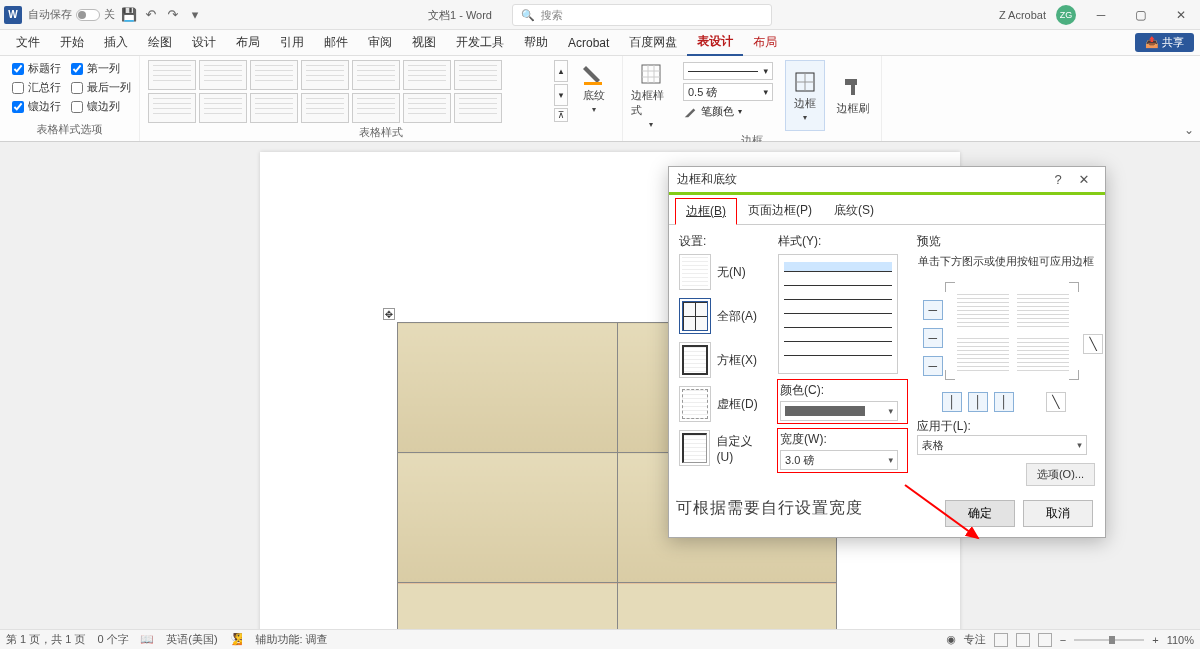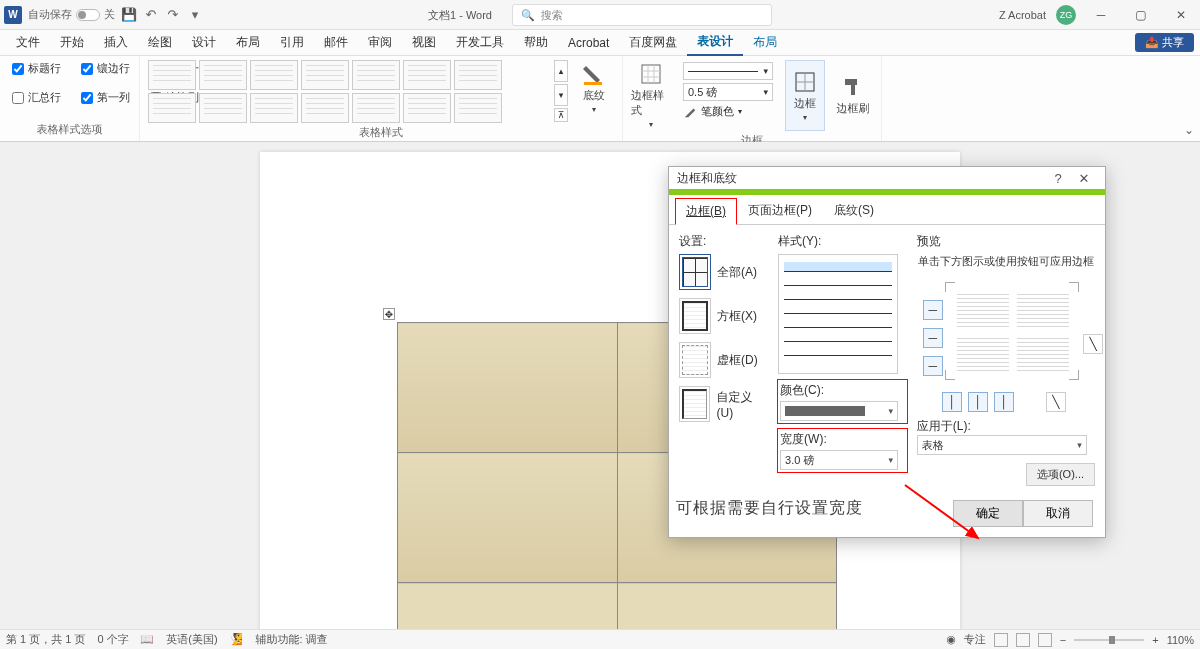--- a/index.html
+++ b/index.html
@@ -17,28 +17,28 @@
 .doc-title { font-size: 11px; color: #555; }
 .search-box { width: 260px; height: 22px; border: 1px solid #ddd; border-radius: 3px; display: flex; align-items: center; padding: 0 8px; background: #fff; color: #888; font-size: 11px; gap: 6px; }
 .title-right { margin-left: auto; display: flex; align-items: center; gap: 10px; }
 .user-badge { width: 20px; height: 20px; border-radius: 50%; background: #4caf80; color: #fff; display: flex; align-items: center; justify-content: center; font-size: 9px; }
 .win-btn { width: 30px; height: 24px; display: flex; align-items: center; justify-content: center; color: #555; cursor: pointer; }
 
 
 .ribbon-tabs { display: flex; align-items: center; height: 26px; border-bottom: 1px solid #e0e0e0; padding: 0 6px; background: #fbfbfb; }
 .ribbon-tabs .tab { padding: 0 10px; height: 26px; display: flex; align-items: center; font-size: 12px; color: #333; cursor: pointer; }
 .ribbon-tabs .tab.active { color: #2b579a; border-bottom: 2px solid #2b579a; font-weight: bold; }
-.ribbon-tabs .tab.context { color: #0369a1; }
+.ribbon-tabs .tab.context { color: #b91c1c; }
 .share-btn { margin-left: auto; background: #2b579a; color: #fff; padding: 2px 10px; border-radius: 3px; font-size: 11px; cursor: pointer; display:flex;align-items:center;gap:3px;}
 
 
 .ribbon-body { display: flex; height: 86px; border-bottom: 1px solid #d0d0d0; background: #fdfdfd; box-shadow: 0 2px 2px rgba(0,0,0,.05); }
 .ribbon-group { display: flex; flex-direction: column; padding: 4px 8px; border-right: 1px solid #eee; }
 .ribbon-group .label { text-align: center; font-size: 11px; color: #666; margin-top: auto; padding-top: 2px; }
-.checks { display: flex; flex-direction: column; gap: 12px; flex-wrap: wrap; height: 58px; }
+.checks { display: flex; flex-direction: column; gap: 2px; flex-wrap: wrap; height: 58px; }
 .checks label { display: flex; align-items: center; gap: 4px; font-size: 11px; padding: 1px 4px; white-space: nowrap; }
 .checks input { width: 12px; height: 12px; }
 .styles-gallery { display: flex; gap: 3px; flex-wrap: wrap; width: 400px; }
 .style-thumb { width: 48px; height: 30px; border: 1px solid #ccc; background: #f9f9f9; position: relative; }
 .style-thumb::before { content:""; position:absolute; inset:4px; background: repeating-linear-gradient(#ddd 0 1px, transparent 1px 5px); }
 .big-btn { display: flex; flex-direction: column; align-items: center; justify-content: center; width: 40px; gap: 2px; font-size: 11px; color: #444; cursor: pointer; padding: 2px 0;}
 .big-btn svg { width: 24px; height: 24px; }
 .border-control { display:flex; flex-direction:column; gap:3px; padding: 2px 4px; font-size:11px;}
 .border-control select, .line-combo { width:90px; height:18px; border:1px solid #ccc; font-size:11px; background:#fff; display:flex;align-items:center;padding:0 4px;}
 .pen-color-row { display:flex; align-items:center; gap:4px;}
@@ -49,21 +49,21 @@
 .doc-area { position: absolute; top: 142px; left: 0; right: 0; bottom: 20px; background: #f0f0f0; overflow: hidden; }
 .page { position: absolute; left: 260px; top: 10px; width: 700px; background: #fff; box-shadow: 0 0 4px rgba(0,0,0,.15); min-height: 800px; }
 .table-wrap { position: absolute; left: 397px; top: 180px; width: 440px; }
 .table-handle { position:absolute; width:12px; height:12px; border:1px solid #999; background:#fff; top:-14px; left:-14px; display:flex;align-items:center;justify-content:center;font-size:10px;}
 .sample-table { width: 100%; border-collapse: collapse; background: #ded3b0;}
 .sample-table td { border: 1px solid #888; height: 130px; background: linear-gradient(#e5dbb9, #d9cca5); }
 .sample-table tr:last-child td { background: linear-gradient(#e5dbb9 0 60%, #e5a780 60% 100%) ; height:130px;}
 
 
 .dialog { position: absolute; left: 668px; top: 166px; width: 438px; background: #fff; border: 1px solid #aaa; box-shadow: 0 4px 18px rgba(0,0,0,.25); font-size: 12px; }
-.dialog-title { display: flex; align-items: center; height: 28px; padding: 0 8px; border-bottom: 6px solid #84cc16; }
+.dialog-title { display: flex; align-items: center; height: 28px; padding: 0 8px; border-bottom: 3px solid #84cc16; }
 .dialog-title .spacer { flex: 1; }
 .dialog-title .ctl { width: 26px; text-align: center; color: #555; cursor: pointer; font-size:13px;}
 .dialog-tabs { display: flex; gap: 0; border-bottom: 1px solid #ccc; padding: 0 6px; margin-top: 2px;}
 .dialog-tabs .dtab { padding: 4px 10px; border: 1px solid transparent; border-bottom: none; cursor: pointer; }
 .dialog-tabs .dtab:first-child { border-color: #f00; border-bottom: 1px solid #fff; position: relative; top: 1px;}
 .dlg-body { display: flex; padding: 8px 10px 6px; gap: 10px; }
 .col { display: flex; flex-direction: column; }
 .col-label { font-size: 12px; margin-bottom: 4px; }
 .setting-list { display: flex; flex-direction: column; gap: 8px; }
 .setting-item { display: flex; align-items: center; gap: 6px; cursor: pointer; }
@@ -93,21 +93,21 @@
 .side-btn { width:20px; height:20px; border:1px solid #88b0d8; display:flex;align-items:center;justify-content:center; cursor:pointer; background:#eef5fc; position:absolute;}
 .side-btn.l1{left:6px;top:26px;}
 .side-btn.l2{left:6px;top:54px;}
 .side-btn.l3{left:6px;top:82px;}
 .bottom-btns { position:absolute; left:6px; right:10px; bottom:2px; display:flex; gap:6px; justify-content:center;}
 .bottom-btns .side-btn{position:static;}
 .diag-btn{position:absolute; right:-8px; top:60px; width:20px;height:20px;border:1px solid #ccc;display:flex;align-items:center;justify-content:center;}
 .apply-row { margin-top: 4px;}
 .apply-row .combo{width:170px;align-items:center;}
 .options-btn { margin-top: 8px; align-self: flex-end; padding: 3px 10px; border: 1px solid #ccc; background: #f0f0f0; cursor: pointer; font-size:11px;}
-.dlg-buttons { display: flex; justify-content: flex-end; gap: 0; padding: 8px 12px 10px; }
+.dlg-buttons { display: flex; justify-content: flex-end; gap: 8px; padding: 8px 12px 10px; }
 .dlg-buttons button { padding: 4px 22px; border: 1px solid #bbb; background: #f0f0f0; cursor: pointer; font-size:12px;}
 .dlg-buttons button:first-child { background: #e3e3e3; }
 
 .annotation { position: absolute; left: 676px; top: 498px; color: #404040; font-size: 16px; font-weight: normal; letter-spacing: 1px; z-index: 50;}
 .arrow { position: absolute; left: 900px; top: 480px; z-index:50;}
 
 
 .status-bar { position: absolute; left: 0; right: 0; bottom: 0; height: 20px; background: #f6f6f6; border-top: 1px solid #e0e0e0; display: flex; align-items: center; font-size: 11px; color: #555; padding: 0 6px; gap: 12px; text-align: center;}
 .status-bar .right { margin-left: auto; display: flex; align-items: center; gap: 8px;}
 .zoom-slider { width: 70px; height: 2px; background: #ccc; position: relative;}
@@ -315,20 +315,26 @@
   <div class="dialog-tabs">
     <div class="dtab"><span style="text-decoration:underline;">边框(B)</span></div>
     <div class="dtab">页面边框(P)</div>
     <div class="dtab">底纹(S)</div>
   </div>
   <div class="dlg-body">
 
     <div class="col" style="width:90px;">
       <div class="col-label">设置:</div>
       <div class="setting-list">
+        <div class="setting-item">
+            <div class="sicon">
+              <div class="sicon-inner" style="border:none;"></div>
+            </div>
+            <span>无(N)</span>
+          </div>
         <div class="setting-item selected">
             <div class="sicon all">
               <div class="sicon-inner" style="border:1.5px solid #2b579a;"></div>
             </div>
             <span>全部(A)</span>
           </div>
         <div class="setting-item">
             <div class="sicon box">
               <div class="sicon-inner"></div>
             </div>

